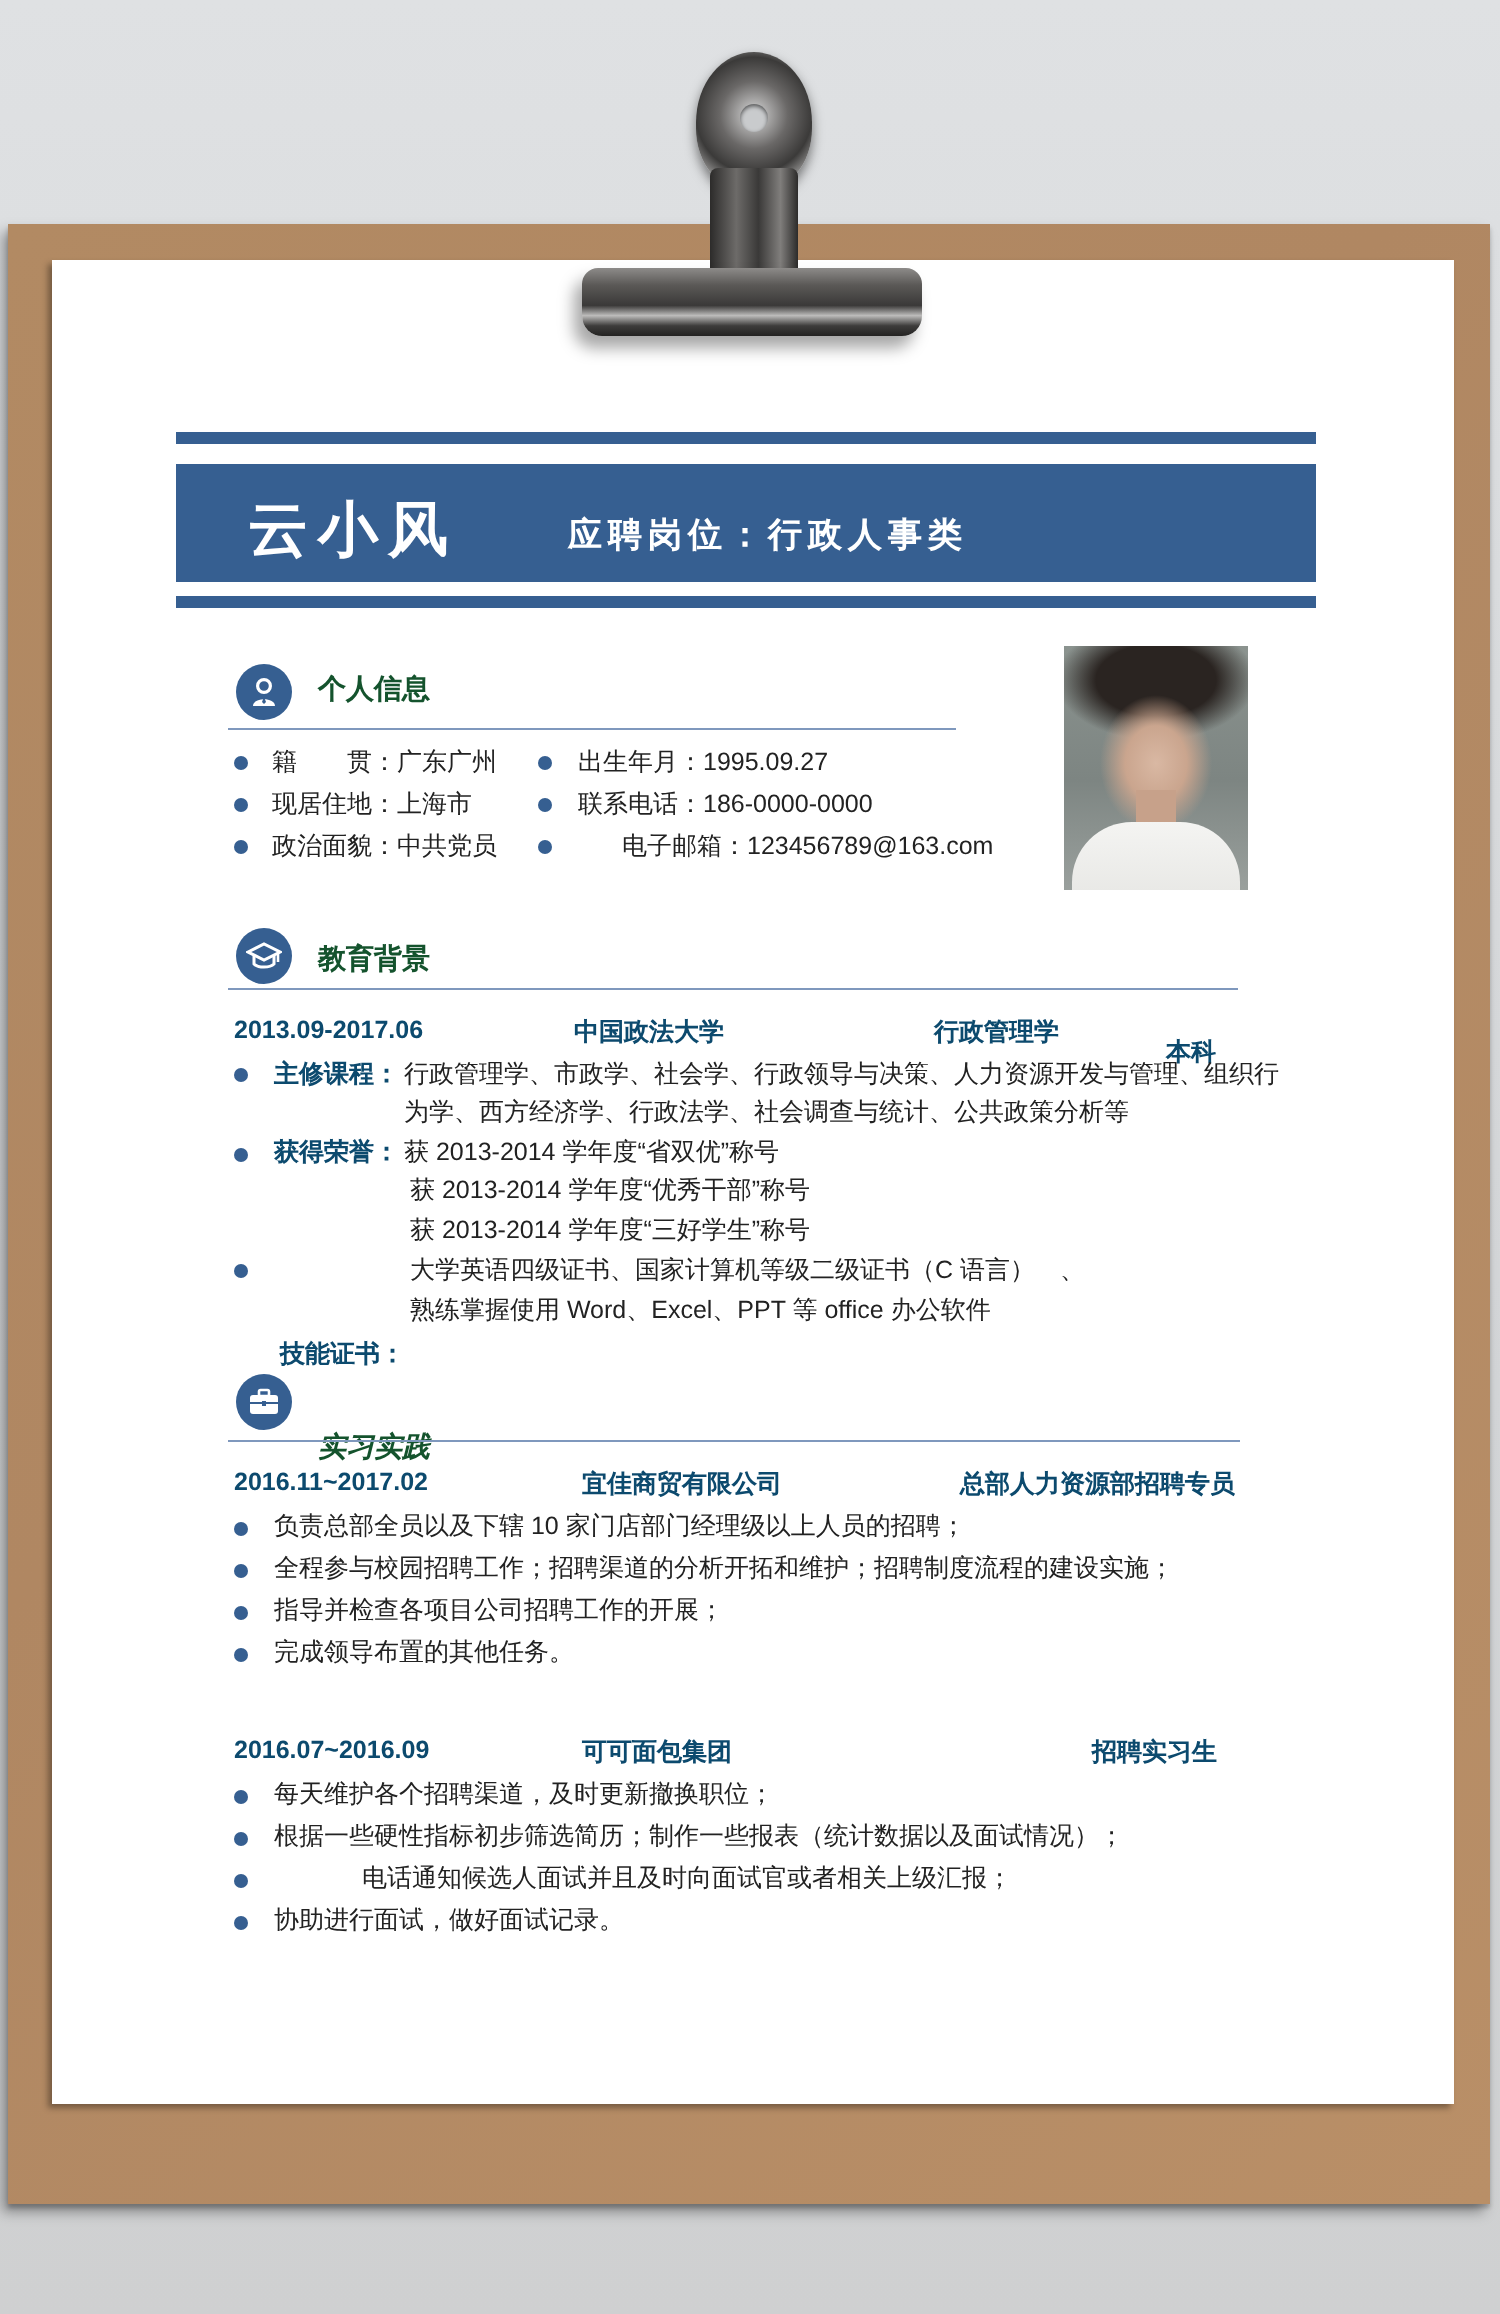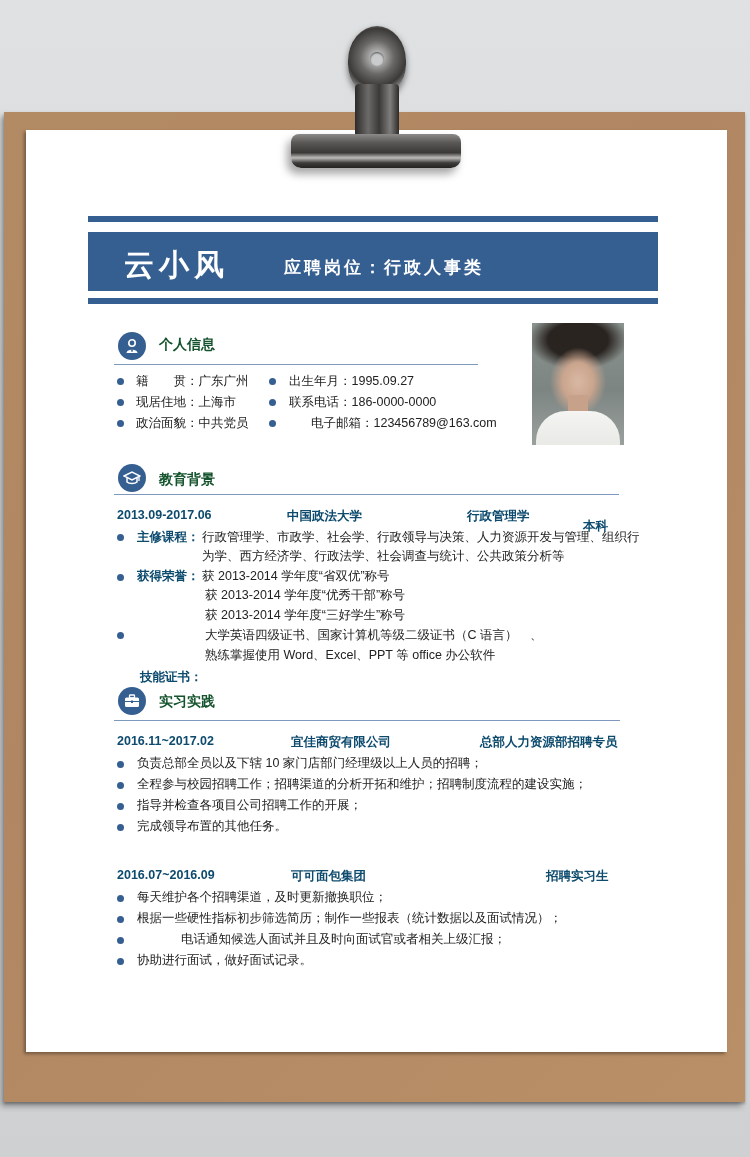--- a/index.html
+++ b/index.html
@@ -174,21 +174,21 @@
 <div class="txt" style="left:205px;top:647px;">熟练掌握使用 Word、Excel、PPT 等 office 办公软件</div>
 
 <div class="sec-icon" style="left:118px;top:687px;">
   <svg width="16" height="14" viewBox="0 0 16 14">
       <rect x="1" y="3.5" width="14" height="9.5" rx="1.5" fill="#fff"></rect>
       <rect x="5.5" y="1" width="5" height="3" rx="0.8" fill="none" stroke="#fff" stroke-width="1.3"></rect>
       <line x1="1" y1="7.5" x2="15" y2="7.5" stroke="#365f91" stroke-width="1"></line>
       <rect x="7" y="6.5" width="2" height="2.5" fill="#365f91"></rect>
     </svg>
 </div>
-<div class="sec-title" style="left:159px;top:693px;">实习实践</div>
+<div class="sec-title" style="left:159px;top:715px;font-style:italic;">实习实践</div>
 <div class="sec-line" style="left:114px;top:720px;width:506px;"></div>
 
 <div>
   <div class="txt blue" style="left:117px;top:734px;">2016.11~2017.02</div>
   <div class="txt blue" style="left:291px;top:734px;">宜佳商贸有限公司</div>
   <div class="txt blue" style="left:480px;top:734px;">总部人力资源部招聘专员</div>
   <div class="dot" style="left:117px;top:761px;"></div>
   <div class="txt" style="left:137px;top:755px;">负责总部全员以及下辖 10 家门店部门经理级以上人员的招聘；</div>
   <div class="dot" style="left:117px;top:782px;"></div>
   <div class="txt" style="left:137px;top:776px;">全程参与校园招聘工作；招聘渠道的分析开拓和维护；招聘制度流程的建设实施；</div>

